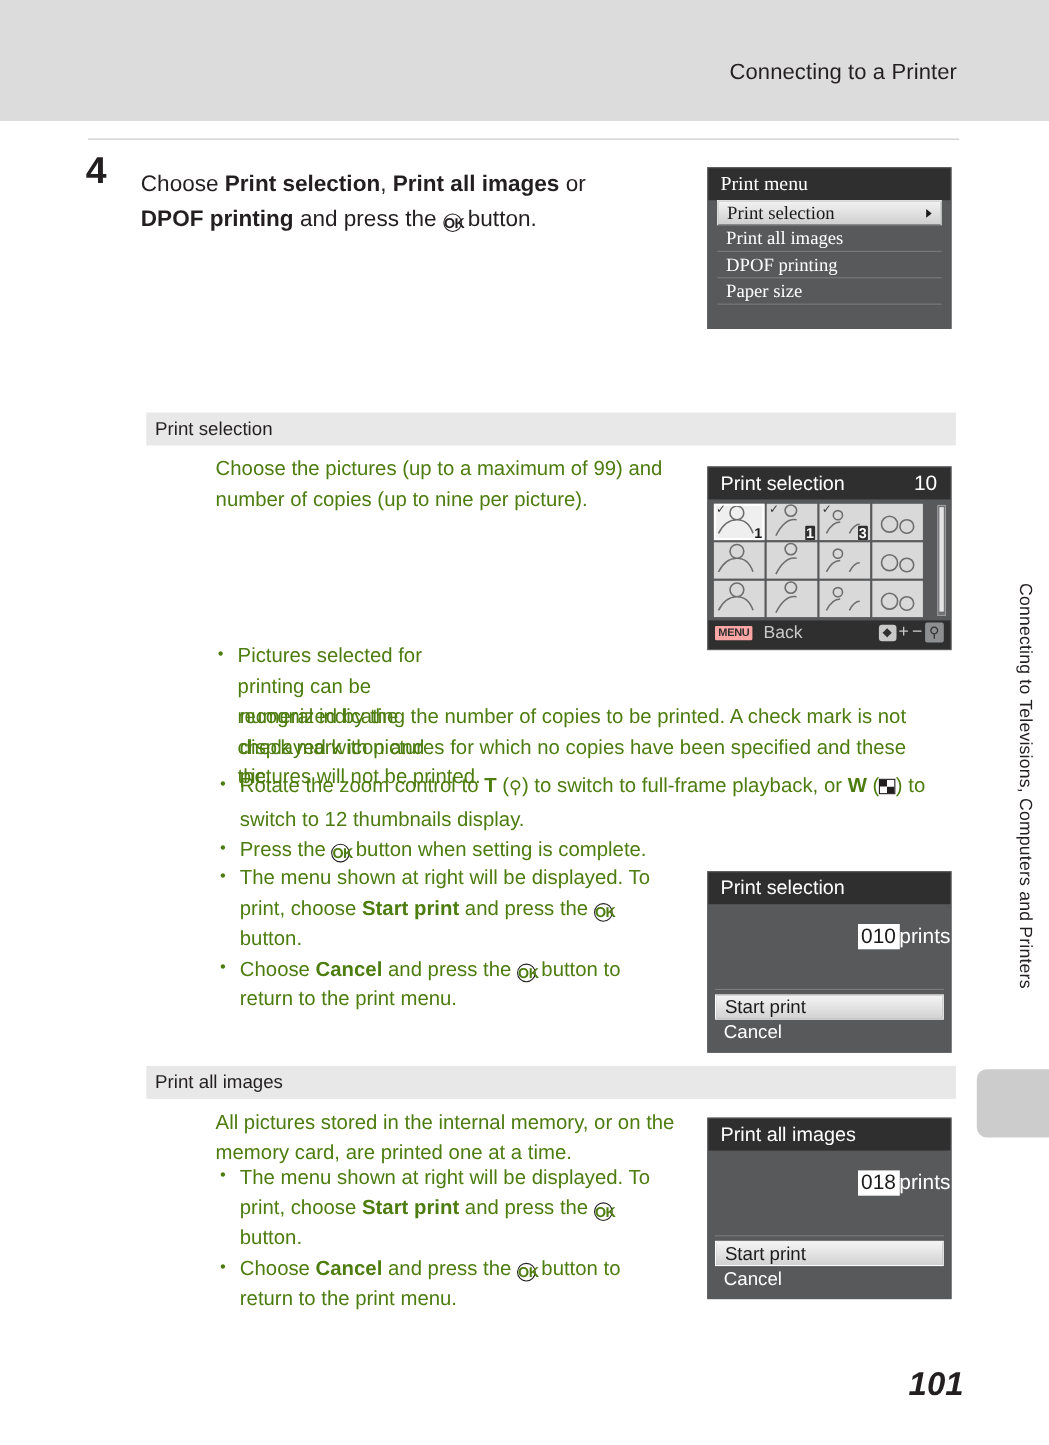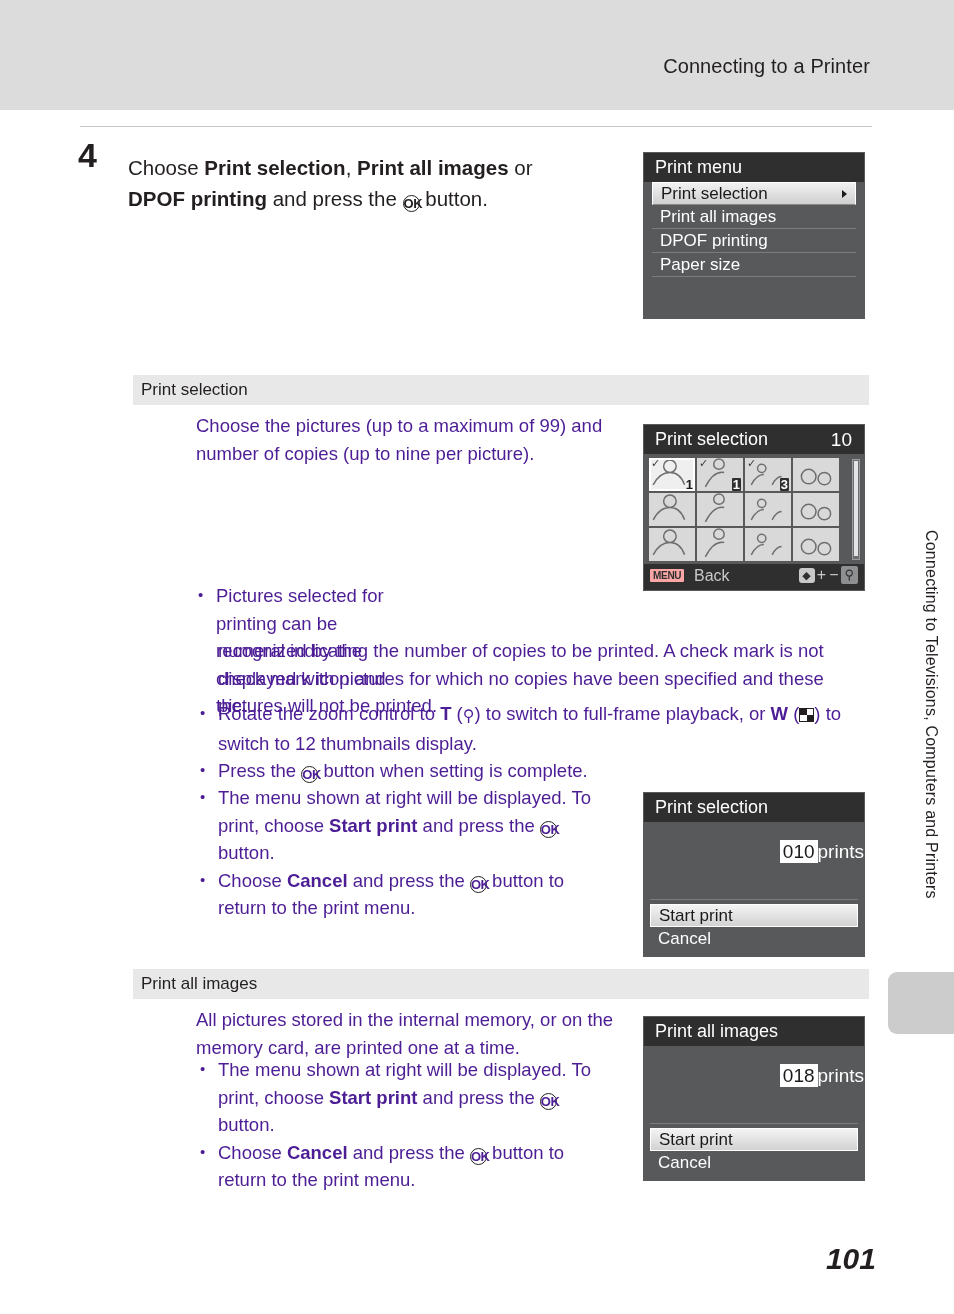--- a/index.html
+++ b/index.html
@@ -65,21 +65,21 @@
     position:absolute;left:133px;width:736px;height:30px;
     background:#e8e8e8;
   }
   .section-bar span{
     position:absolute;left:8px;top:50%;transform:translateY(-50%);
     font-size:17px;color:#231f20;
   }
   
   .body-col{
     position:absolute;
-    font-size:18.5px;line-height:27.5px;color:#4c1d95;
+    font-size:18.5px;line-height:27.5px;color:#4d7c0f;
   }
   ul.bul{list-style:none;margin:0;padding:0;}
   ul.bul li{
     position:relative;padding-left:22px;margin:0;
   }
   ul.bul li:before{
     content:"\2022";position:absolute;left:4px;top:-1px;font-size:15px;
   }
   
   .screen{
@@ -217,21 +217,21 @@
 <div class="header-rule"></div>
 
 <div class="step">
   <div class="step-num">4</div>
   <div class="step-text">
     <span>Choose </span><span class="b">Print selection</span><span>, </span><span class="b">Print all images</span><span> or</span><br>
     <span class="b">DPOF printing</span><span> and press the </span><span class="ok">OK</span><span> button.</span>
   </div>
 </div>
 
-<div class="screen" style="left:643px;top:152px;width:222px;height:167px;">
+<div class="screen" style="left:643px;top:152px;width:222px;height:147px;font-family:Liberation Serif, serif;">
   <div class="scr-title">Print menu</div>
   <div class="menu-list">
     <div class="menu-item sel">Print selection</div>
     <div class="menu-item">Print all images</div>
     <div class="menu-item">DPOF printing</div>
     <div class="menu-item">Paper size</div>
   </div>
 </div>
 
 <div class="section-bar" style="top:375px;">

